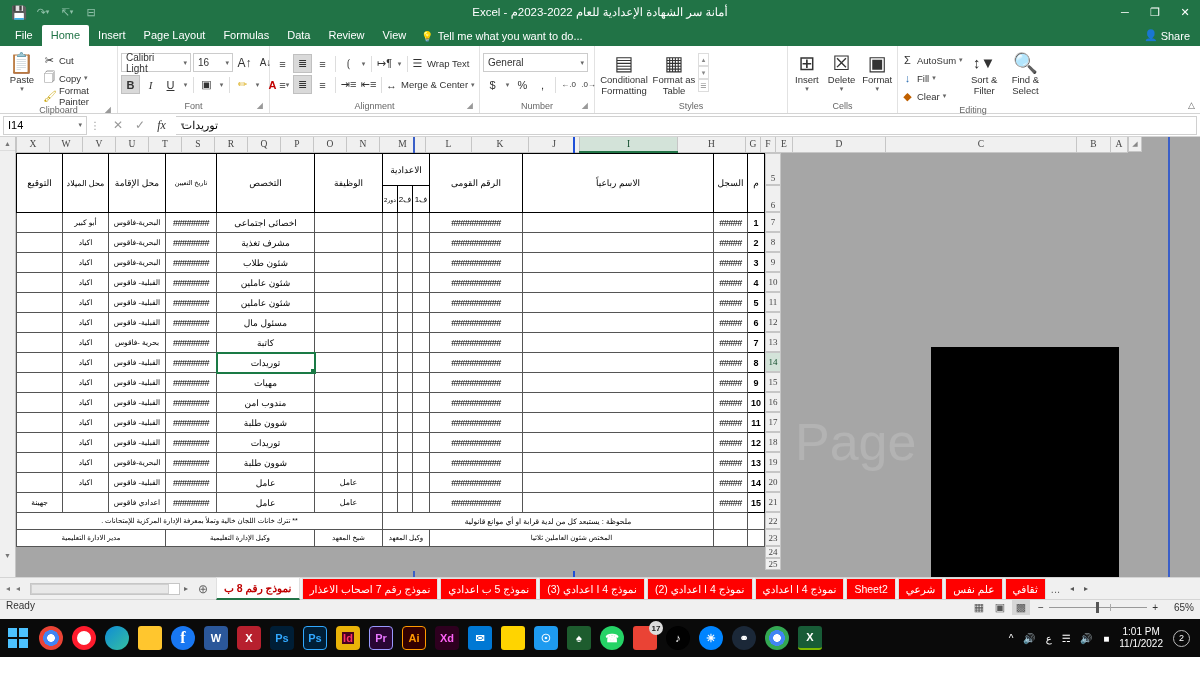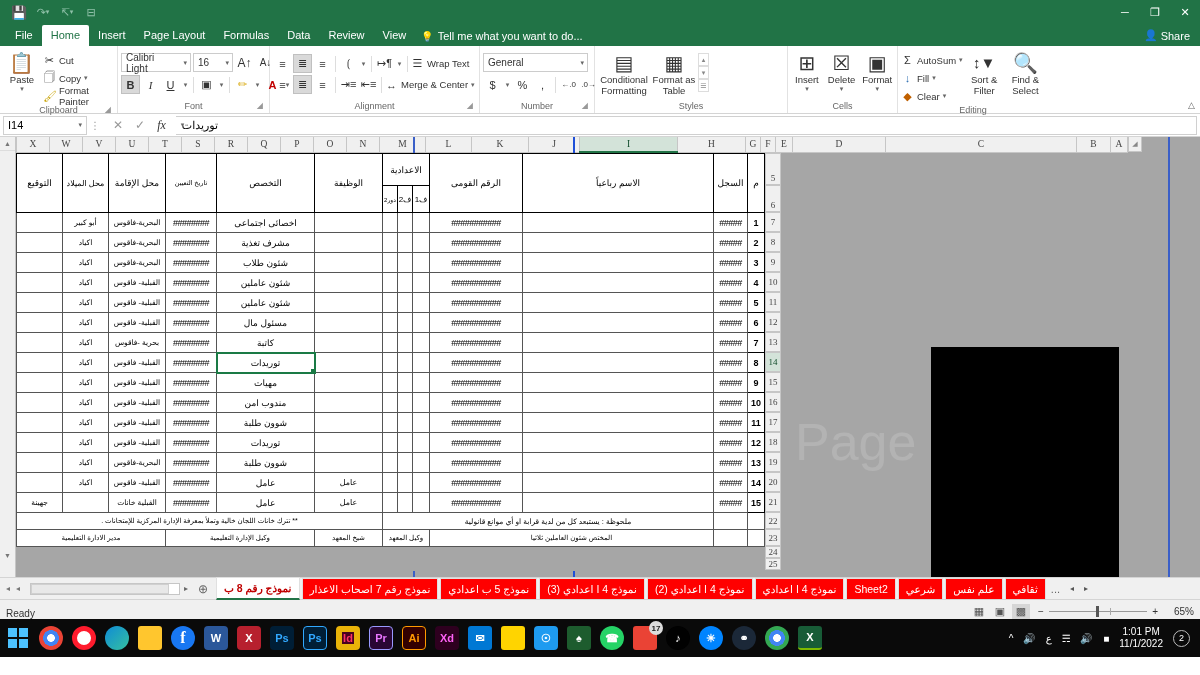--- a/index.html
+++ b/index.html
@@ -166,21 +166,21 @@
     background:#ff0000; color:#fff; font-size:10.5px; padding:3px 7px 3px 7px;
     margin-left:2px; white-space:nowrap; border:1px solid #e0e0e0; border-bottom:none;
     line-height:14px; cursor:default;
   }
   .stab.active { background:#fff; color:#c00000; font-weight:bold; border-bottom:2px solid #217346; }
   .tabmore { color:#666; font-size:11px; padding:0 5px; }
   .tabarrows { display:flex; gap:5px; padding:0 5px; color:#555; font-size:8px; }
   
   .statusbar {
     height:20px; background:#f0f0f0; border-top:1px solid #d4d4d4;
-    display:flex; align-items:flex-end; font-size:10px; color:#333; padding:0 6px;
+    display:flex; align-items:flex-start; font-size:10px; color:#333; padding:0 6px;
   }
   .sb-right { margin-left:auto; display:flex; align-items:center; gap:8px; }
   .viewbtn { width:18px; height:15px; display:flex; align-items:center; justify-content:center; font-size:11px; color:#555; }
   .viewbtn.on { background:#d6d6d6; }
   .zoomslider { display:flex; align-items:center; gap:5px; width:120px; }
   .zs-track { flex:1; height:1px; background:#999; position:relative; }
   .zs-thumb { position:absolute; left:48%; top:-5px; width:3px; height:11px; background:#555; }
   .zs-mid { position:absolute; left:62%; top:-3px; width:1px; height:7px; background:#aaa; }
   .zoompct { width:28px; text-align:right; }
   
@@ -204,20 +204,21 @@
 </head>
 <body>
 
 <div class="titlebar">
   <div class="qat">
     <div class="qbtn save">💾</div>
     <div class="qbtn dim">↷<span style="font-size:7px">▾</span></div>
     <div class="qbtn dim">↸<span style="font-size:7px">▾</span></div>
     <div class="qbtn dim">⊟</div>
   </div>
+  <div class="title-text">أمانة سر الشهادة الإعدادية للعام 2022-2023م - Excel</div>
   <div class="win-ctrl">
     <div>─</div>
     <div>❐</div>
     <div class="close">✕</div>
   </div>
 </div>
 
 <div class="tabstrip">
   <div class="rtab">File</div>
   <div class="rtab active">Home</div>
@@ -757,21 +758,21 @@
         <td class="cell" style="border:1px solid #555"></td>
         <td class="cell hashes" style="border:1px solid #555">###########</td>
         <td class="cell" style="border:1px solid #555"></td>
         <td class="cell hashes" style="border:1px solid #555">#####</td>
         <td class="cell" style="border:1px solid #000;font-weight:bold">14</td>
       </tr>
       <tr style="height:20px">
         <td class="empty-gray" colspan="11"></td>
         <td class="cell" style="border:1px solid #555;font-size:7.5px">جهينة</td>
         <td class="cell" style="font-size:7.5px;border:1px solid #555"></td>
-        <td class="cell" style="font-size:7.5px;border:1px solid #555">القبلية خانات</td>
+        <td class="cell" style="font-size:7.5px;border:1px solid #555">اعدادي فاقوس</td>
         <td class="cell hashes" style="border:1px solid #555">########</td>
         <td class="cell" style="border:1px solid #555">عامل</td>
         <td class="cell" style="border:1px solid #555;font-size:8px">عامل</td>
         <td class="cell" style="border:1px solid #555"></td>
         <td class="cell" style="border:1px solid #555"></td>
         <td class="cell" style="border:1px solid #555"></td>
         <td class="cell hashes" style="border:1px solid #555">###########</td>
         <td class="cell" style="border:1px solid #555"></td>
         <td class="cell hashes" style="border:1px solid #555">#####</td>
         <td class="cell" style="border:1px solid #000;font-weight:bold">15</td>

